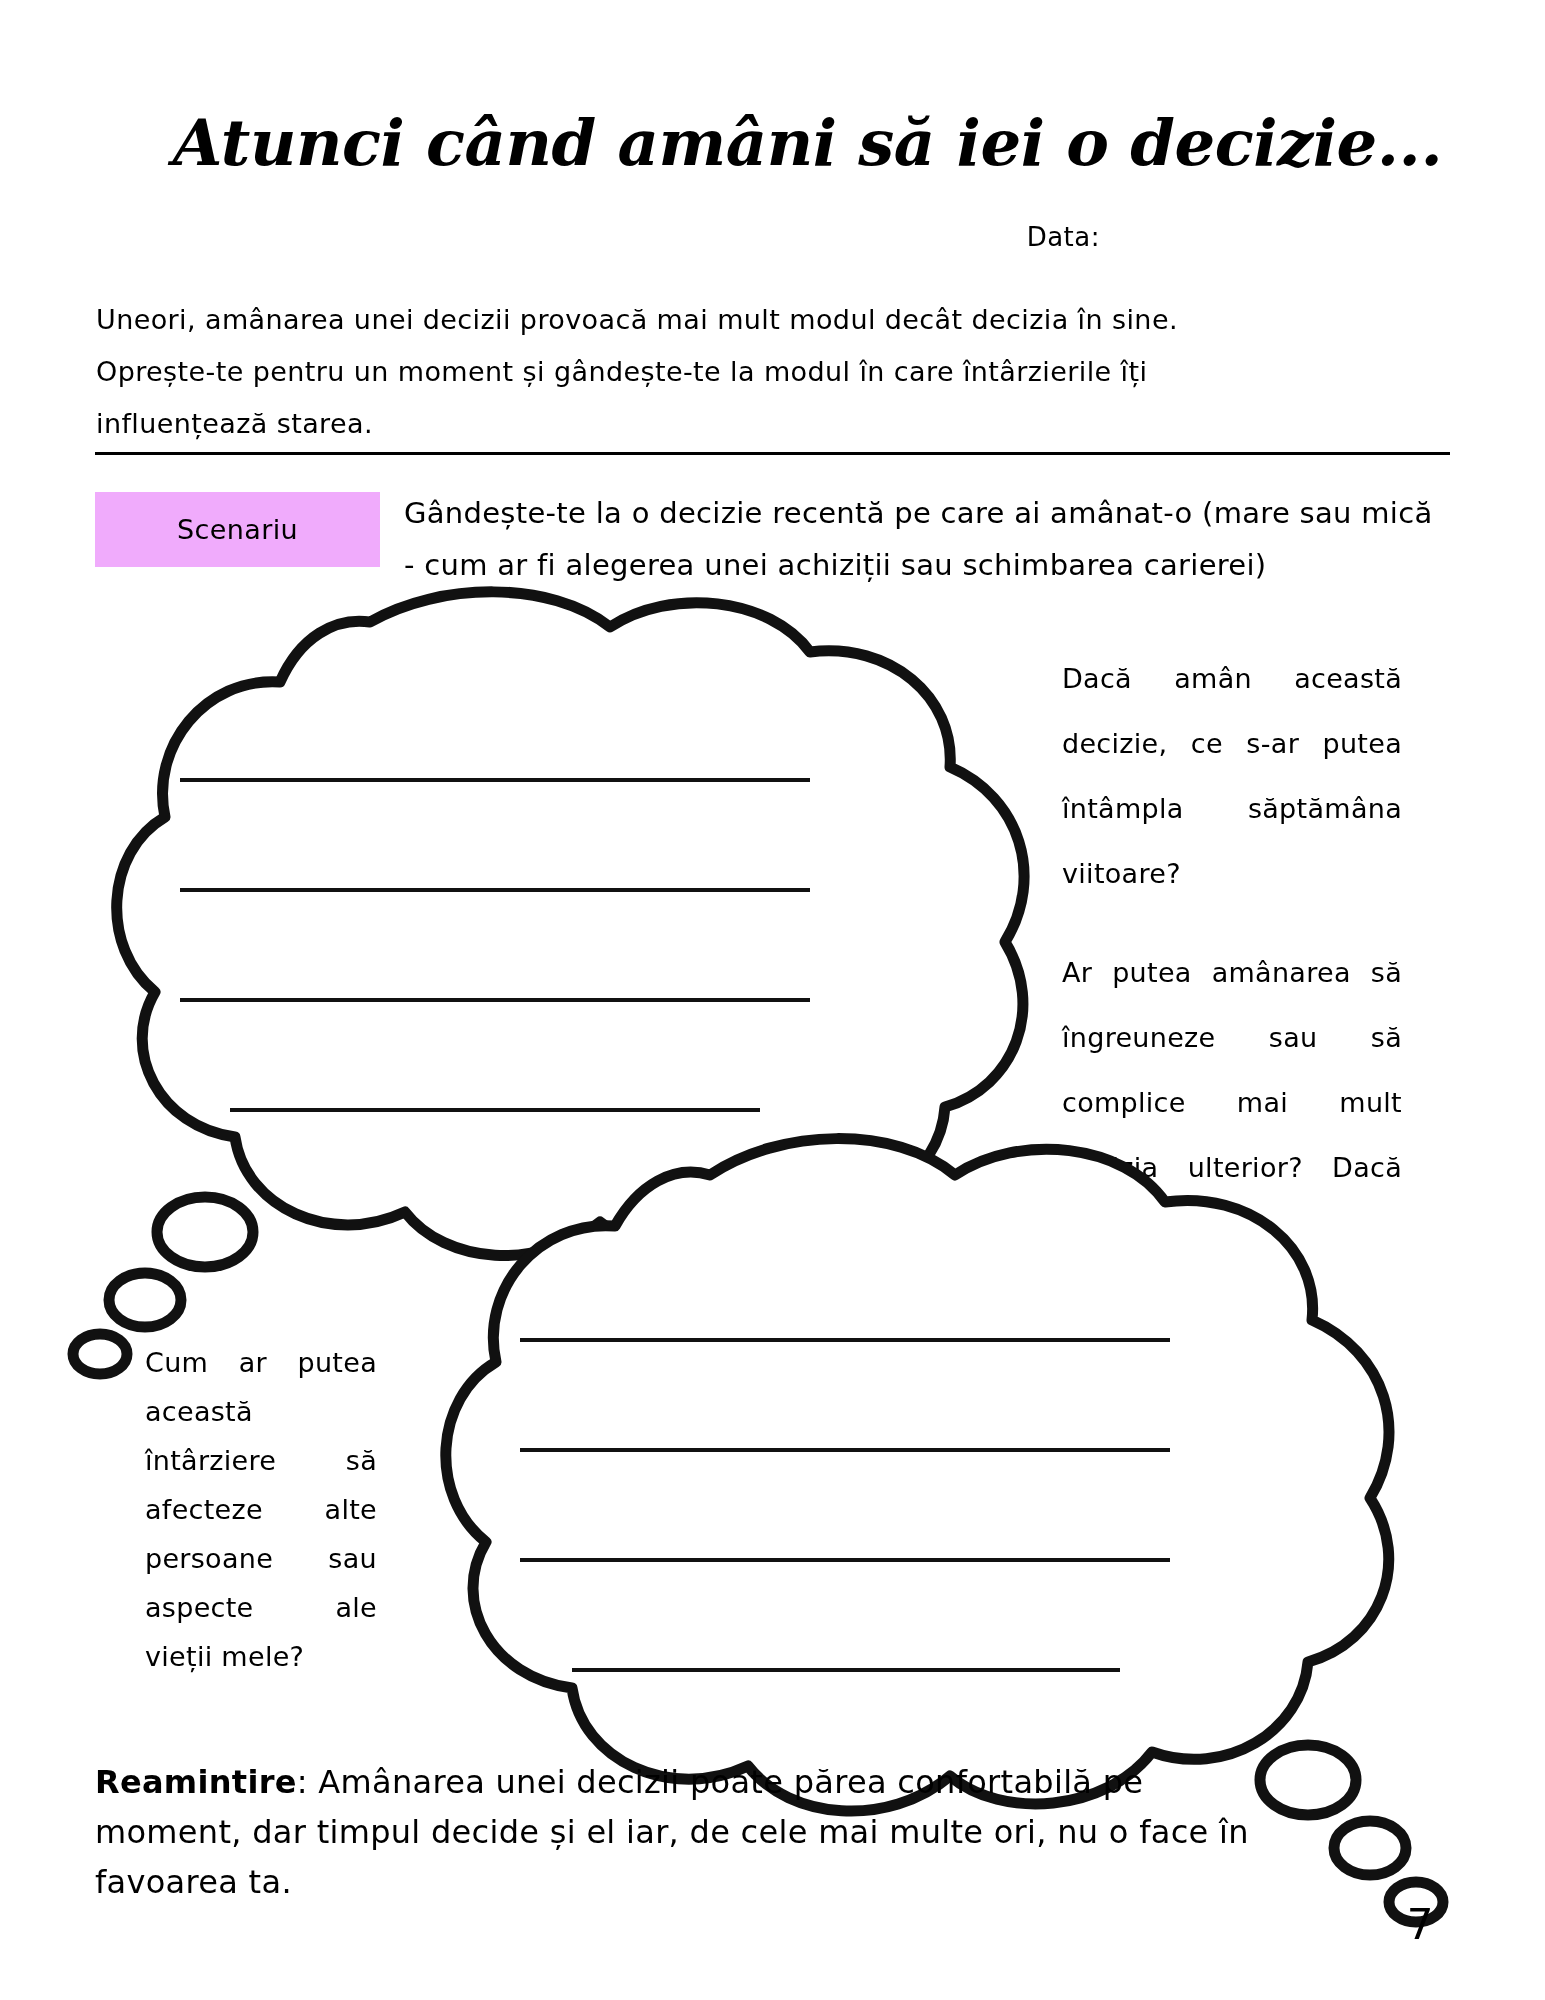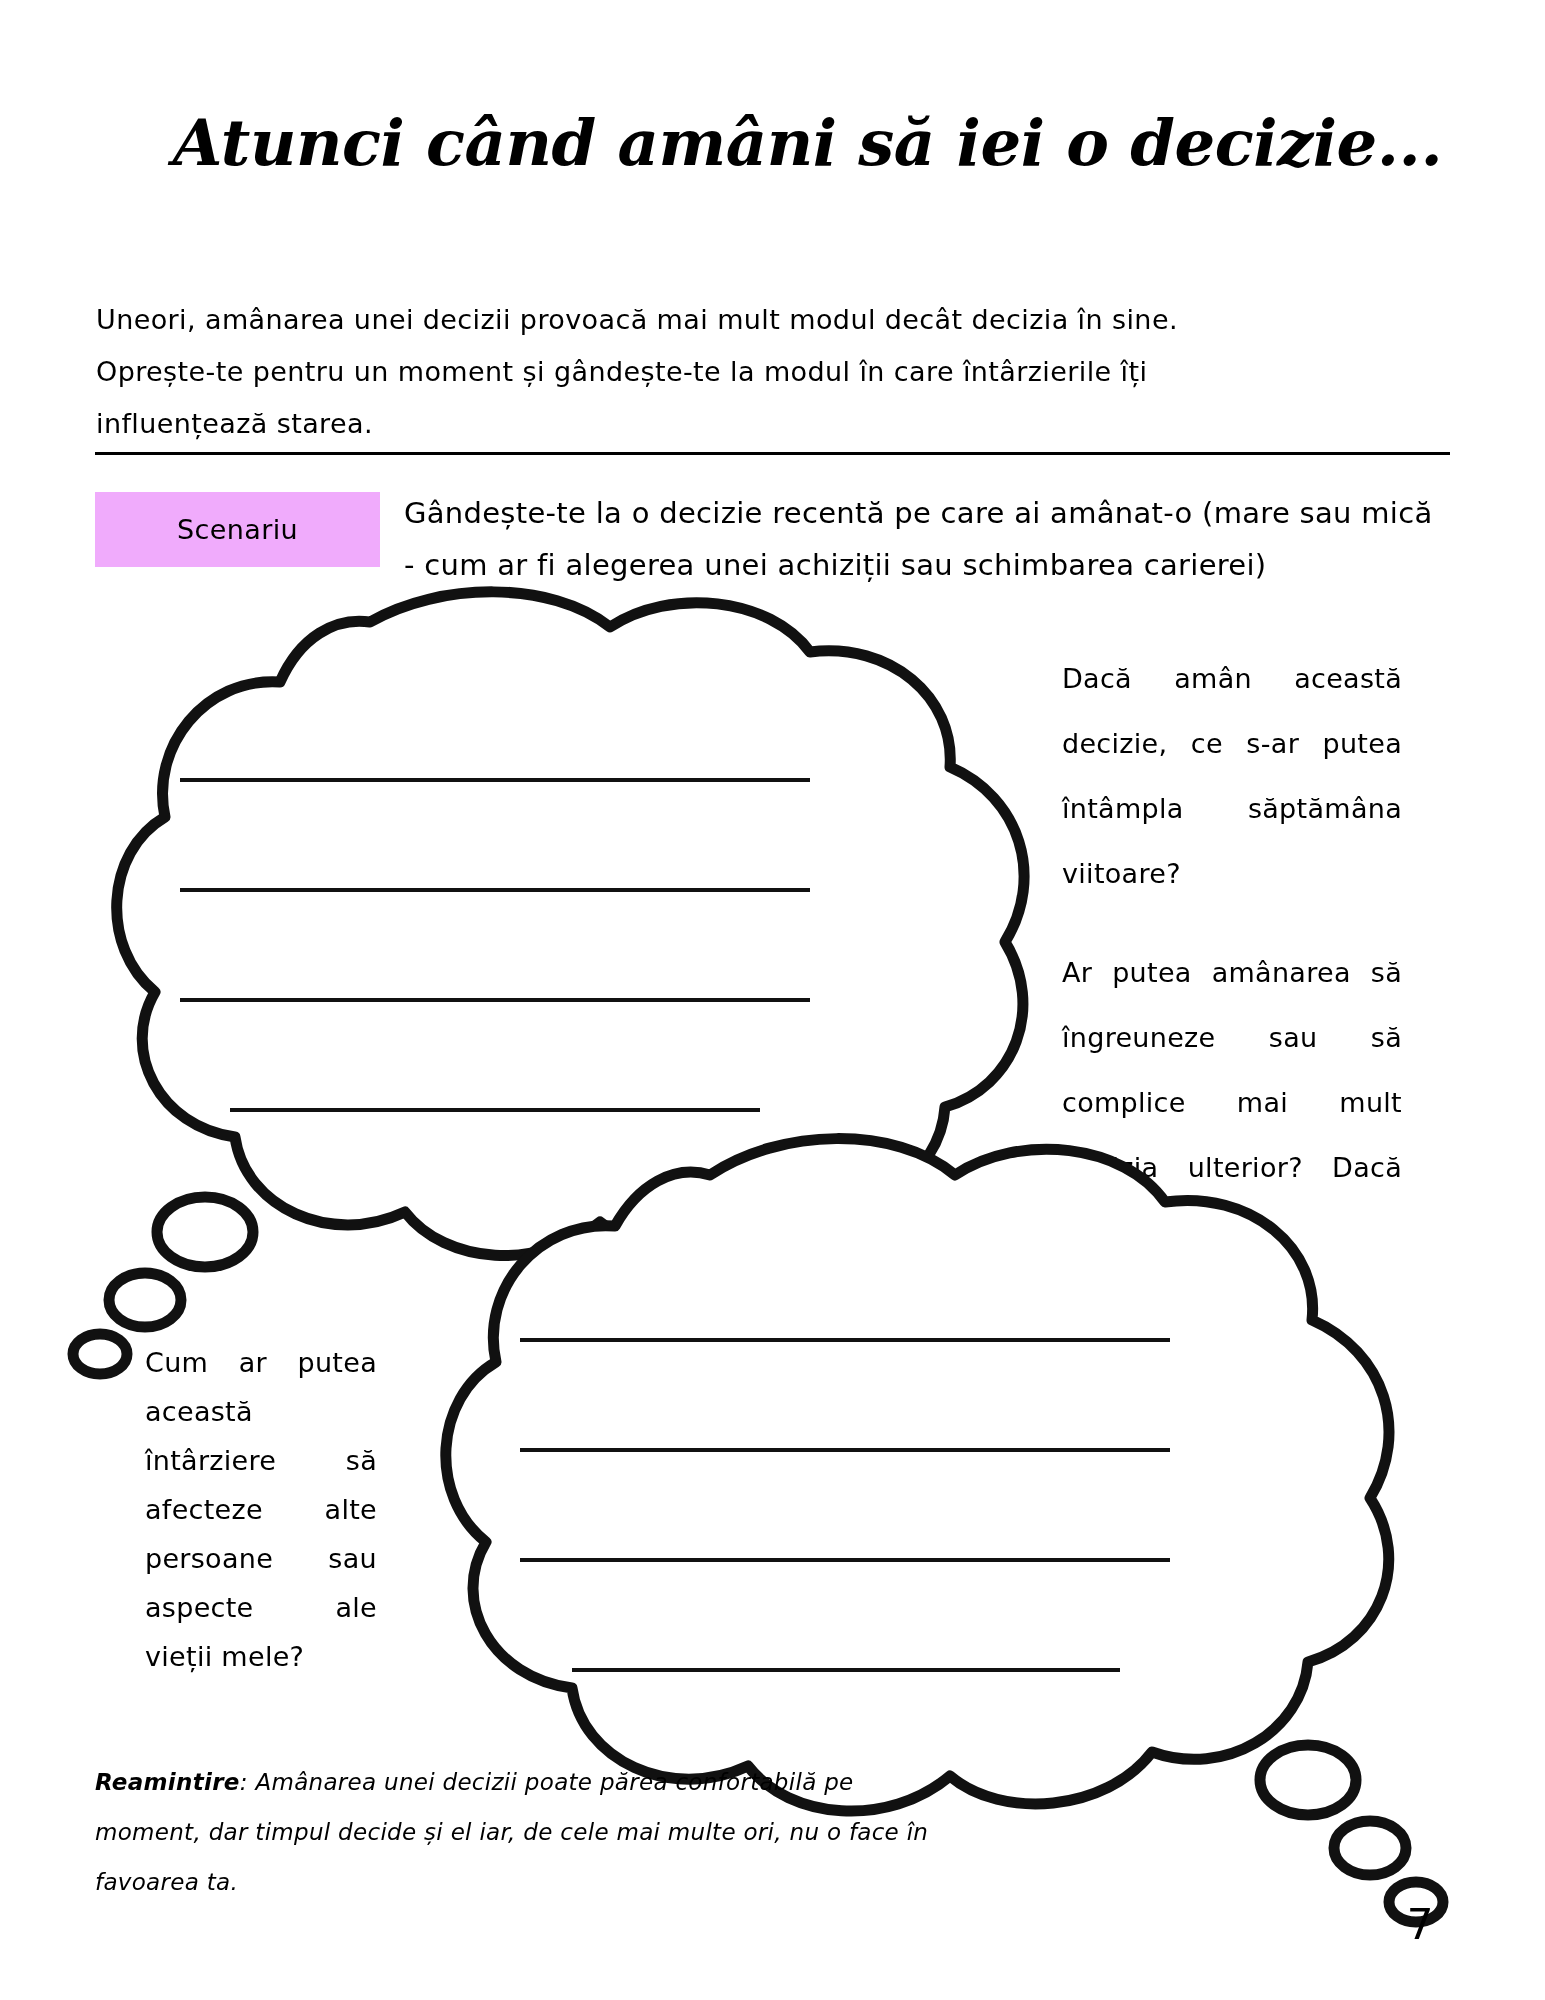--- a/index.html
+++ b/index.html
@@ -125,26 +125,25 @@
     text-justify: inter-word;
     letter-spacing: 0.3px;
   }
 
   
   .footer {
     position: absolute;
     left: 95px;
     top: 1757px;
     width: 1155px;
-    font-size: 23px;
+    font-size: 32px;
     line-height: 50px;
     text-align: justify;
     text-justify: inter-word;
     letter-spacing: 0.3px;
-    font-style: italic;
   }
   .footer .bold { font-weight: 700; }
   .footer .last { text-align: left; }
 
   .page-number {
     position: absolute;
     left: 1380px;
     top: 1900px;
     width: 80px;
     text-align: center;
@@ -152,20 +151,21 @@
     font-weight: 400;
   }
 </style>
 </head>
 <body>
 
 <div class="page">
 
   <h1 class="title">Atunci când amâni să iei o decizie...</h1>
 
+  <div class="date-line">Data:</div>
 
   <div class="intro">
     <div>Uneori, amânarea unei decizii provoacă mai mult modul decât decizia în sine.</div>
     <div>Oprește-te pentru un moment și gândește-te la modul în care întârzierile îți</div>
     <div class="last">influențează starea.</div>
   </div>
 
   <div class="divider"></div>
 
   <div class="scenariu-box">

